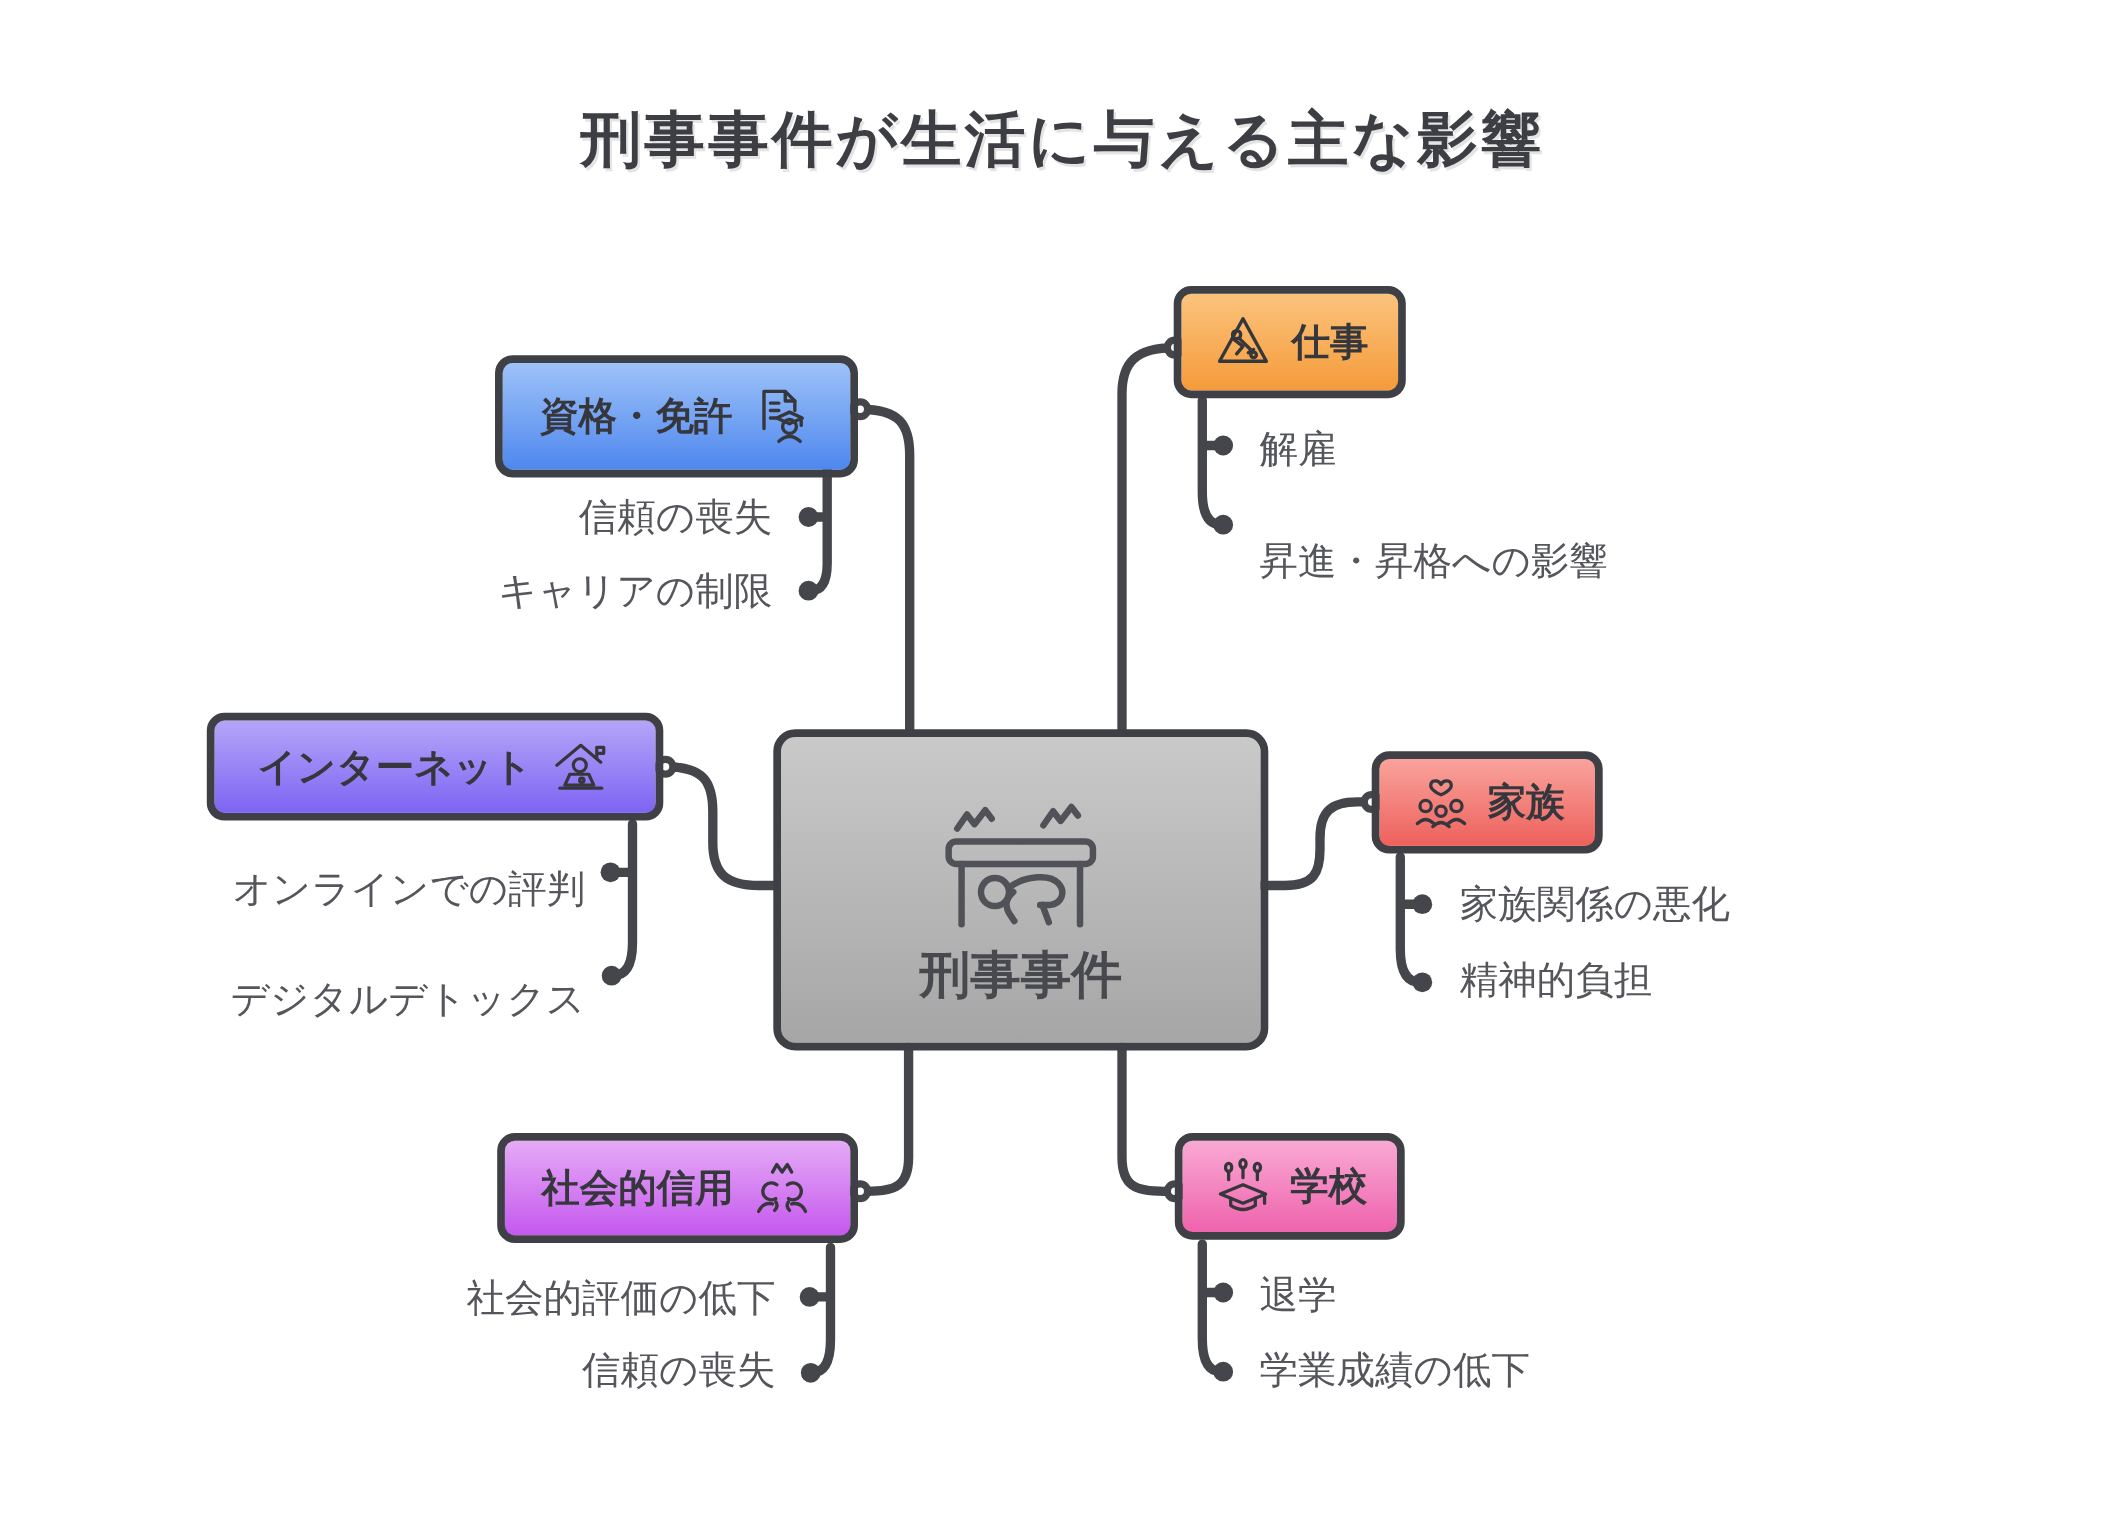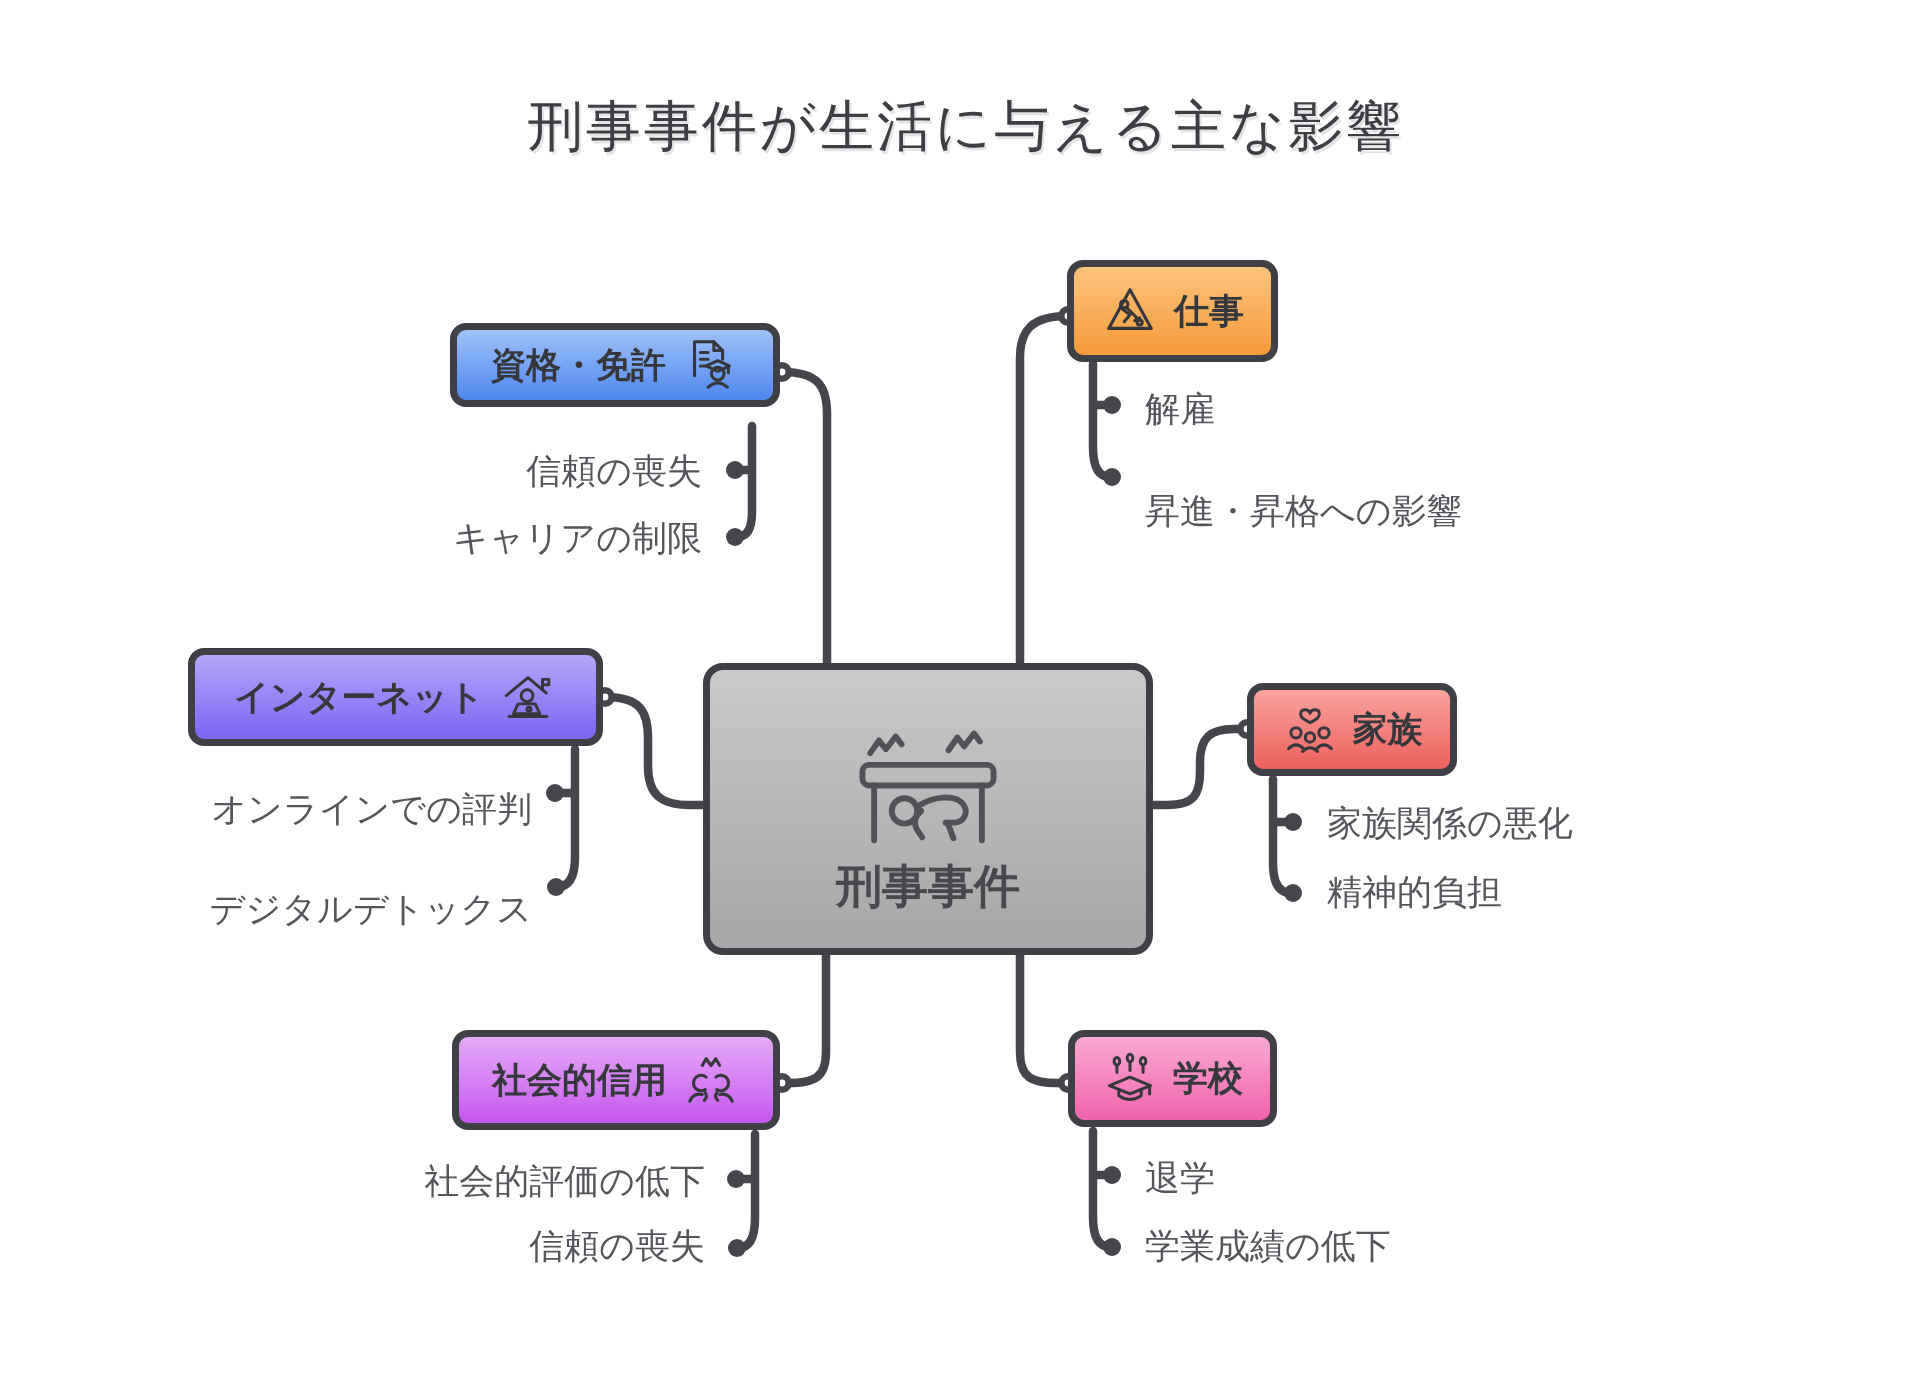--- a/index.html
+++ b/index.html
@@ -9,21 +9,21 @@
     --leaf:#55565b;
     --boxink:#36373c;
   }
   html,body{margin:0;padding:0;background:#ffffff;}
   .canvas{
     position:relative;width:1932px;height:1392px;overflow:hidden;background:#ffffff;
     font-family:"Liberation Sans","DejaVu Sans",sans-serif;
   }
   .title{
     position:absolute;left:0;top:96px;width:100%;text-align:center;
-    font-size:55px;font-weight:400;letter-spacing:3px;color:var(--ink);
+    font-size:55px;font-weight:700;letter-spacing:3px;color:var(--ink);
     text-shadow:2px 3px 0 rgba(130,130,130,.22);
     margin:0;line-height:1.1;
   }
   svg.wires{position:absolute;left:0;top:0;}
   .wires path{fill:none;stroke:var(--line);stroke-width:8.5;stroke-linecap:round;}
   .wires .dot{fill:var(--line);}
   .wires .hole{fill:#ffffff;}
   .node{
     position:absolute;box-sizing:border-box;border:7px solid var(--border);
     display:flex;align-items:center;justify-content:center;gap:15px;
@@ -100,21 +100,21 @@
       <path d="M40 78 L40 134"></path>
       <path d="M150 78 L150 134"></path>
       <circle cx="71" cy="104" r="13"></circle>
       <path d="M85 99 C100 89 122 87 130 96 C137 104 133 115 122 116 L113 116"></path>
       <path d="M88 104 C81 110 80 118 85 125 L89 131"></path>
       <path d="M115 116 L121 132"></path>
     </svg>
     <div class="center-label">刑事事件</div>
   </div>
 
-  <div class="node branch" style="left: 450px; top: 323px; width: 330px; height: 84px; background: linear-gradient(rgb(157, 194, 248), rgb(79, 135, 238));">
+  <div class="node branch" style="left: 450px; top: 323px; width: 330px; height: 111px; background: linear-gradient(rgb(157, 194, 248), rgb(79, 135, 238));">
     <span>資格・免許</span>
     <svg class="icon" width="58" height="58" viewBox="0 0 60 60">
       <path d="M14 41 V6 H34 L43 15 V24"></path>
       <path d="M34 6 V15 H43"></path>
       <path d="M20 17 h8 M20 24 h8 M20 31 h6"></path>
       <circle cx="38" cy="39" r="6.5"></circle>
       <path d="M26 31 L38 25.5 L50 31 L38 36.5 Z"></path>
       <path d="M49 32 v6"></path>
       <path d="M28 53 q10 -9 20 0"></path>
     </svg>

